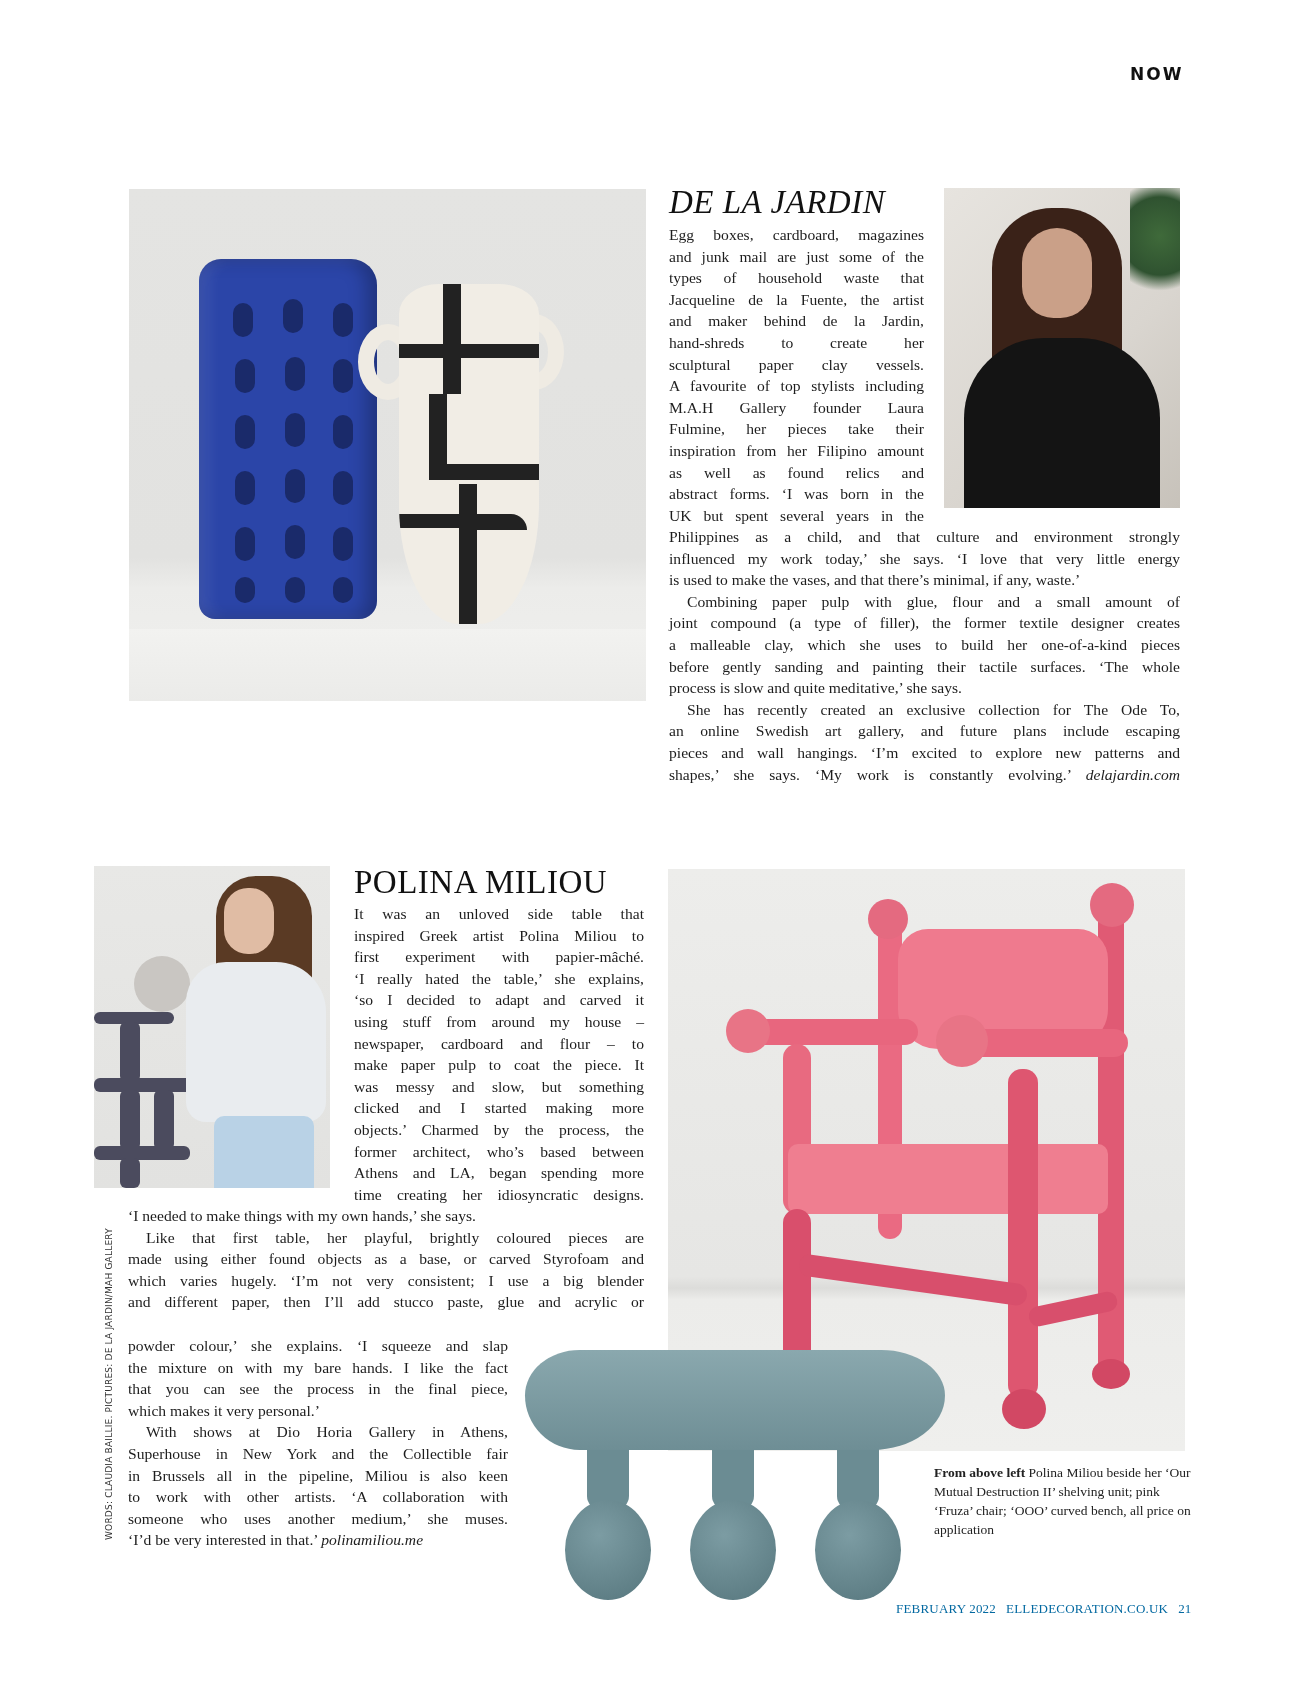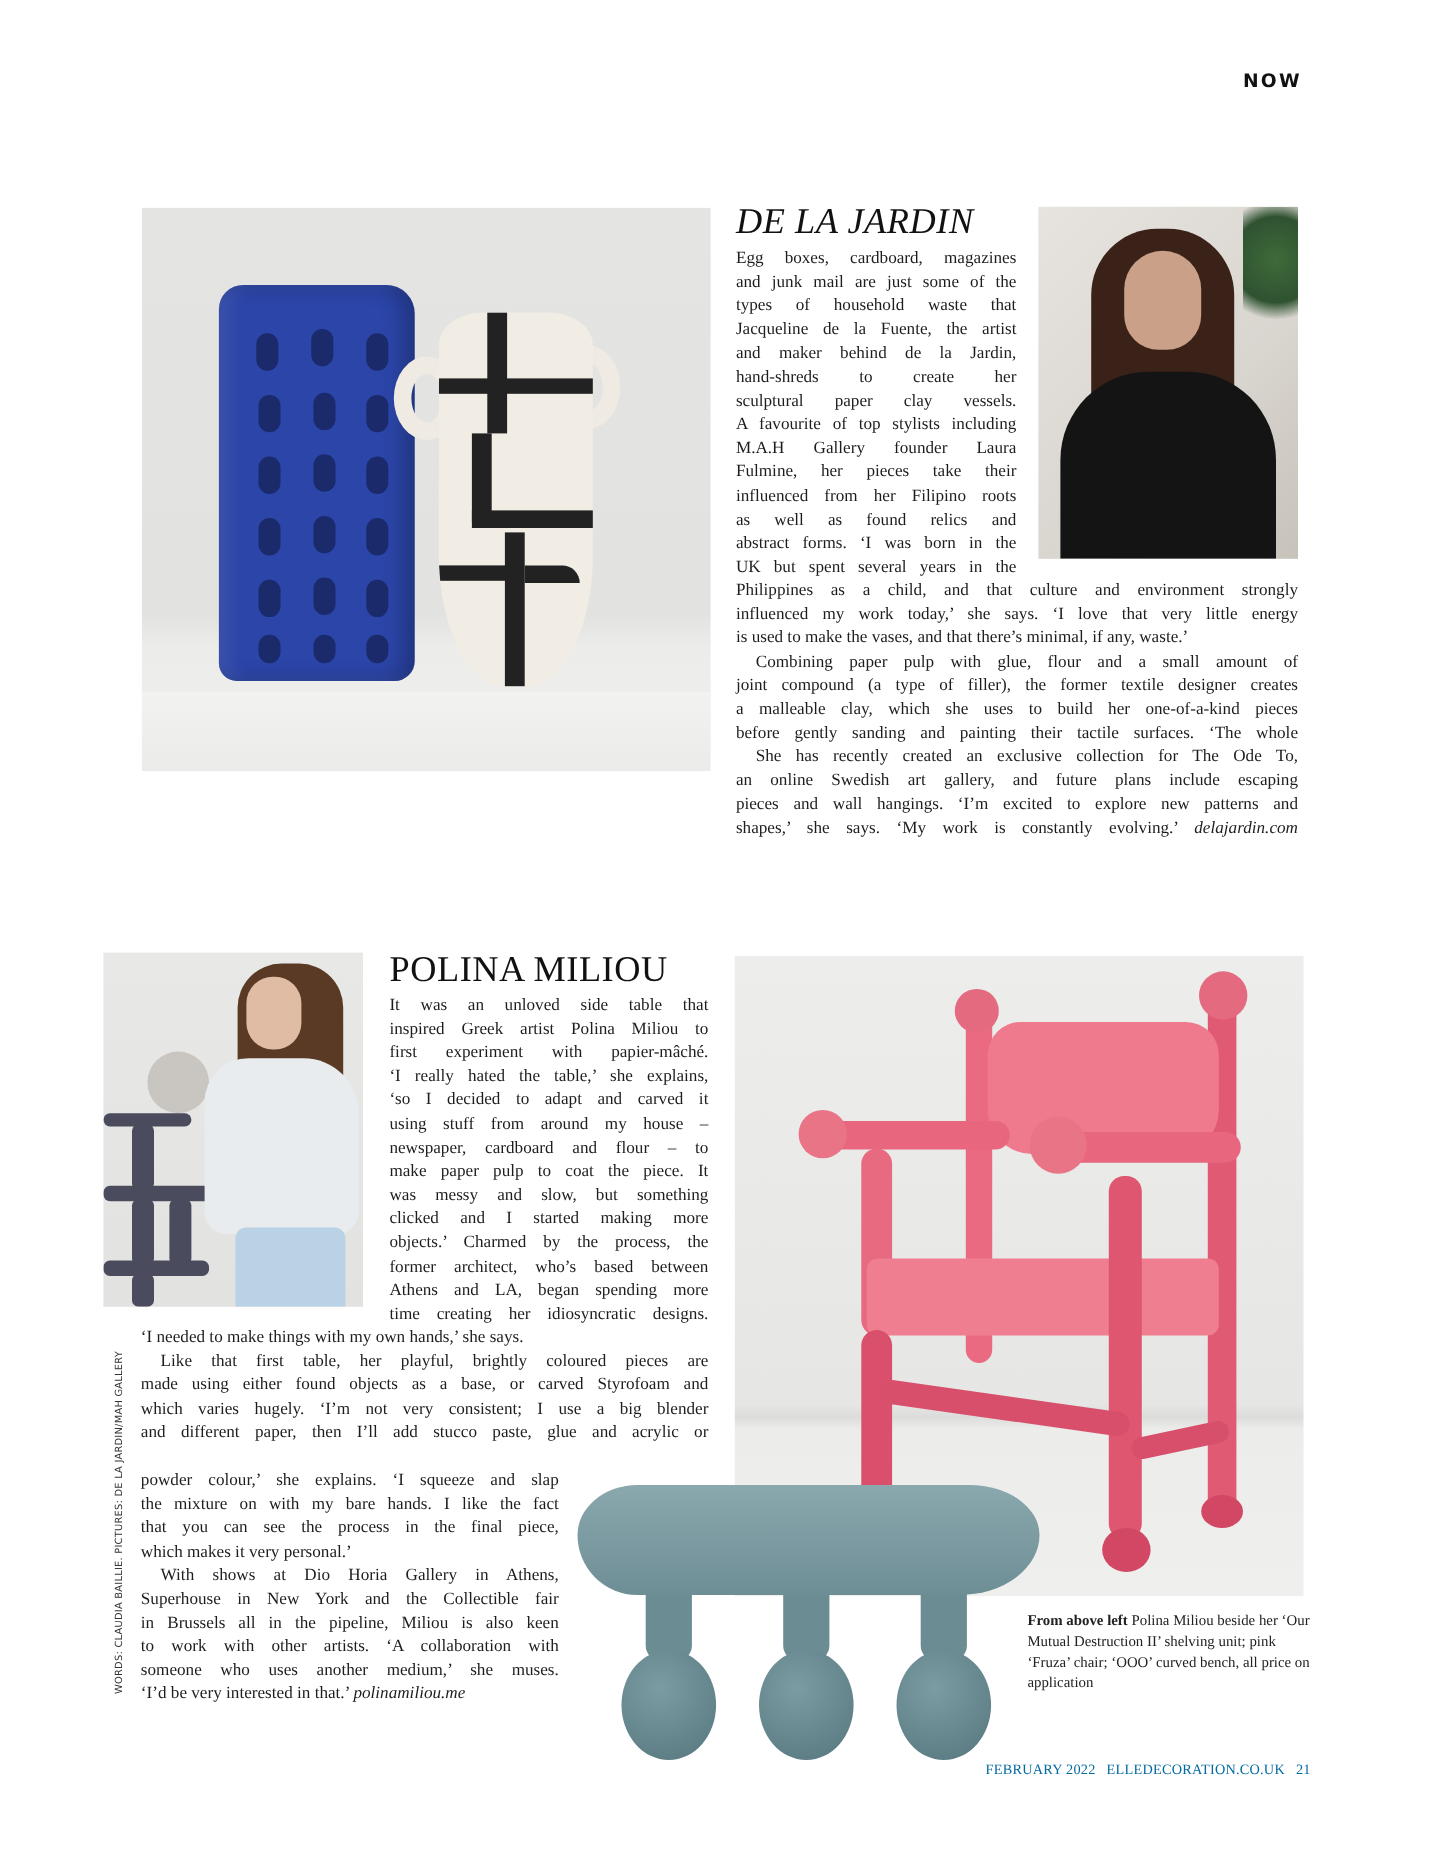--- a/index.html
+++ b/index.html
@@ -123,34 +123,35 @@
   <span class="line">Egg boxes, cardboard, magazines</span>
   <span class="line">and junk mail are just some of the</span>
   <span class="line">types of household waste that</span>
   <span class="line">Jacqueline de la Fuente, the artist</span>
   <span class="line">and maker behind de la Jardin,</span>
   <span class="line">hand-shreds to create her</span>
   <span class="line">sculptural paper clay vessels.</span>
   <span class="line">A favourite of top stylists including</span>
   <span class="line">M.A.H Gallery founder Laura</span>
   <span class="line">Fulmine, her pieces take their</span>
-  <span class="line">influenced from her Filipino roots</span>
+  <span class="line">inspiration from her Filipino amount</span>
   <span class="line">as well as found relics and</span>
   <span class="line">abstract forms. ‘I was born in the</span>
   <span class="line">UK but spent several years in the</span>
 </div>
 
 <div class="col" style="left:669px;top:526px;width:511px;">
   <span class="line">Philippines as a child, and that culture and environment strongly</span>
   <span class="line">influenced my work today,’ she says. ‘I love that very little energy</span>
   <span class="line last">is used to make the vases, and that there’s minimal, if any, waste.’</span>
   <span class="line indent">Combining paper pulp with glue, flour and a small amount of</span>
   <span class="line">joint compound (a type of filler), the former textile designer creates</span>
   <span class="line">a malleable clay, which she uses to build her one-of-a-kind pieces</span>
   <span class="line">before gently sanding and painting their tactile surfaces. ‘The whole</span>
+  <span class="line last">process is slow and quite meditative,’ she says.</span>
   <span class="line indent">She has recently created an exclusive collection for The Ode To,</span>
   <span class="line">an online Swedish art gallery, and future plans include escaping</span>
   <span class="line">pieces and wall hangings. ‘I’m excited to explore new patterns and</span>
   <span class="line"><span>shapes,’ she says. ‘My work is constantly evolving.’</span> <i>delajardin.com</i></span>
 </div>
 
 <div class="headline" style="left:354px;top:866px;">POLINA MILIOU</div>
 
 <div class="photo" id="portrait2">
   <div class="mirror"></div>

